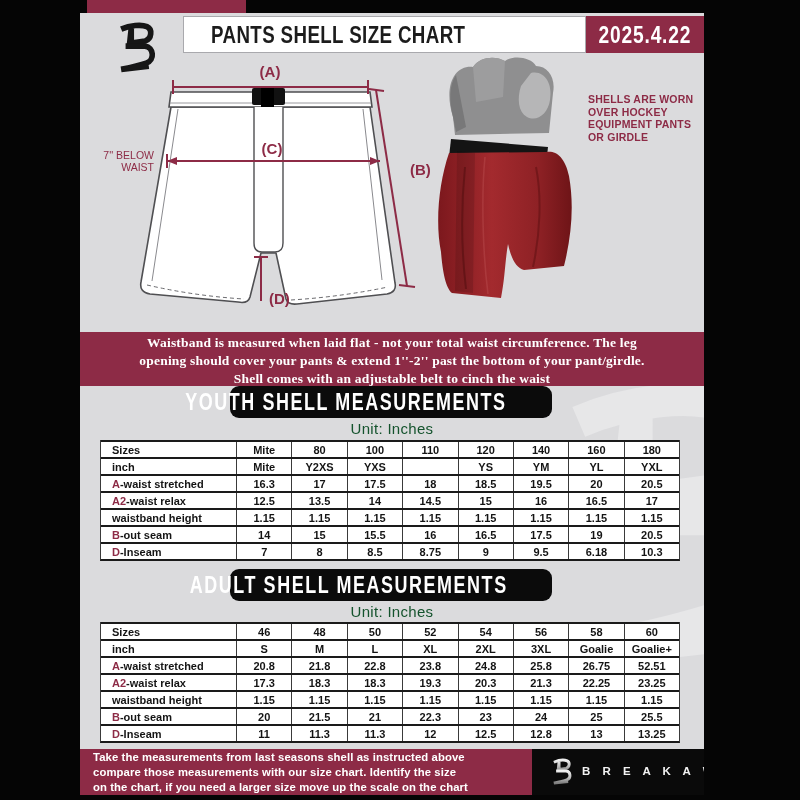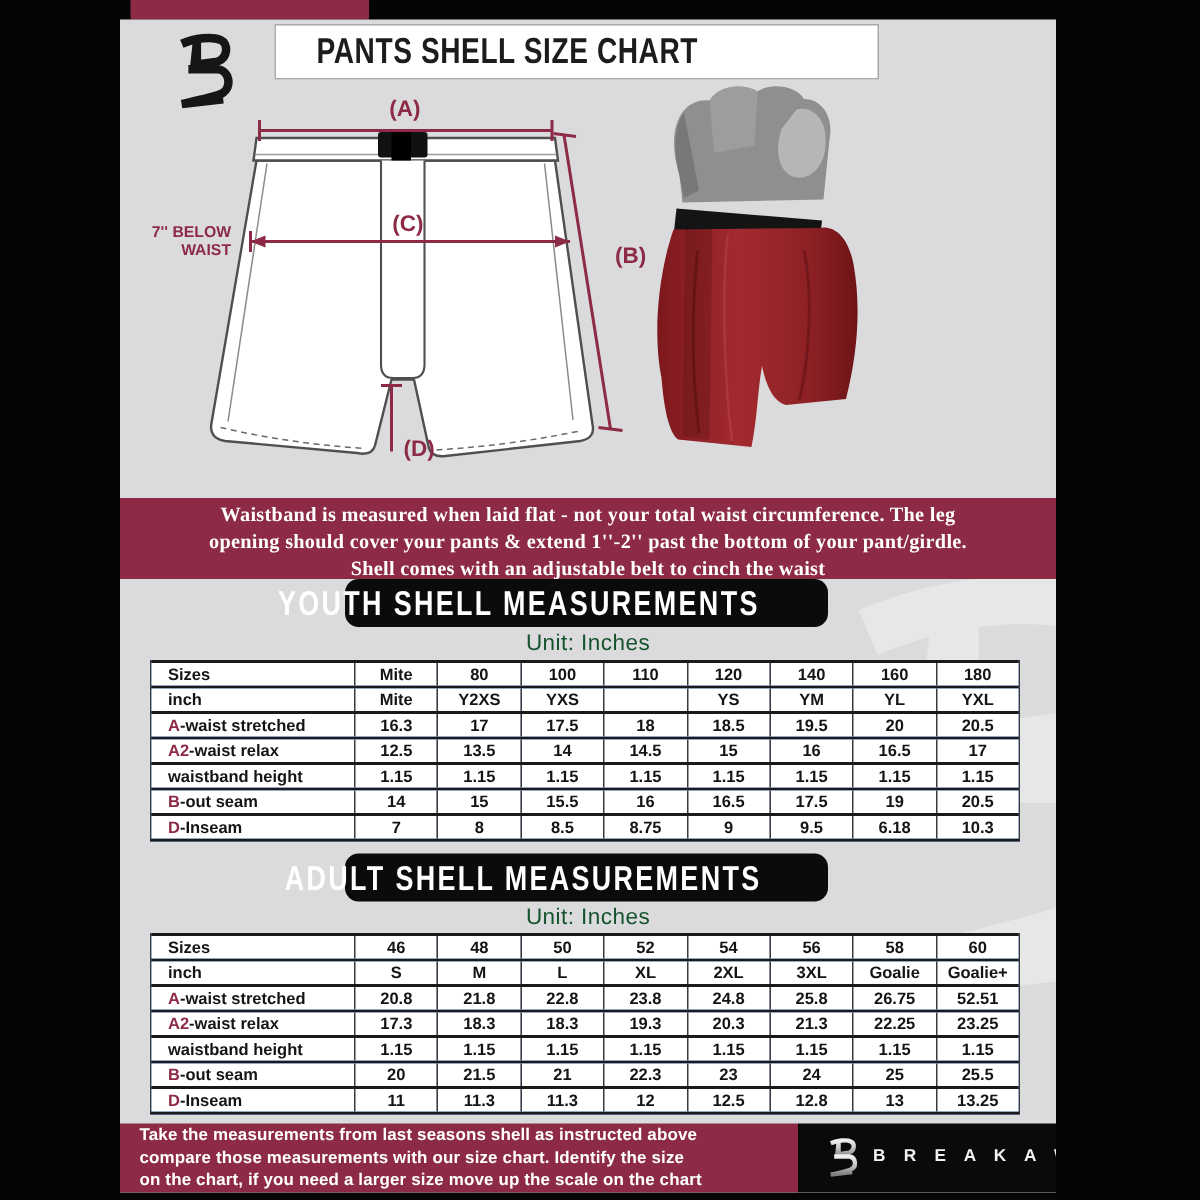--- a/index.html
+++ b/index.html
@@ -16,37 +16,37 @@
     display:flex;align-items:center;}
   #titlebar .t{font-size:24px;font-weight:600;color:#1c1c1c;letter-spacing:.5px;
     transform:scaleX(.78);transform-origin:left center;margin-left:27px;white-space:nowrap;}
   #datebox{left:506px;top:3px;width:118px;height:37px;background:#8d2b46;display:flex;align-items:center;justify-content:center;}
   #datebox .t{font-size:24px;font-weight:700;color:#fff;letter-spacing:1px;transform:scaleX(.8);white-space:nowrap;}
   .blogo{left:30px;top:8px;width:50px;height:54px;}
 
   
   #shorts{left:40px;top:41px;width:322px;height:272px;}
   #belowwaist{left:10px;top:136px;width:64px;text-align:right;color:#8d2b46;font-size:10.5px;
-    font-weight:700;line-height:12px;white-space:pre-line;}
+    font-weight:400;line-height:12px;white-space:pre-line;}
   #pantsphoto{left:355px;top:42px;width:172px;height:268px;}
   #sidenote{left:508px;top:80px;width:122px;color:#8d2b46;font-size:10.5px;font-weight:700;
     line-height:12.5px;letter-spacing:.2px;white-space:pre-line;}
 
   
   #notice{left:0;top:319px;width:624px;height:54px;background:#8d2b46;color:#fff;text-align:center;
     font-size:13.5px;font-weight:600;line-height:18px;white-space:pre-line;padding-top:2px;letter-spacing:.2px;font-family:Liberation Serif, serif;}
 
   
   .secbanner{left:150px;width:322px;height:32px;background:#0b0b0b;border-radius:9px;
     display:flex;align-items:center;justify-content:flex-end;}
   .secbanner .t{color:#fff;font-size:23px;font-weight:700;letter-spacing:2px;transform:scaleX(.78);white-space:nowrap;}
   .unit{left:0;width:624px;text-align:center;color:#14532d;font-size:15px;font-weight:400;letter-spacing:.3px;}
 
   
-  .mtable{left:20px;width:580px;background:#3b82f6;border-bottom:2px solid #1a1a1a;
+  .mtable{left:20px;width:580px;background:#b91c1c;border-bottom:2px solid #1a1a1a;
     border-left:1px solid #3a3a3a;border-right:1px solid #3a3a3a;}
   .trow{display:flex;height:17px;border-top:2px solid #1a1a1a;}
   .cell{font-size:11px;font-weight:700;color:#141414;display:flex;align-items:center;background:#fff;}
   .cell.lab{width:135px;padding-left:11px;}
   .cell.val{flex:1;justify-content:center;border-left:1px solid #3a3a3a;}
   .pfx{color:#8d2b46;}
 
   
   #watermark{left:430px;top:362px;width:380px;height:430px;opacity:.5;}
 
@@ -84,20 +84,23 @@
       </g>
     </svg>
 
     <svg class="abs blogo" viewBox="0 0 60 86">
       <g stroke="#161616">
           <use href="#bmark"></use>
         </g>
     </svg>
     <div id="titlebar" class="abs">
       <span class="t">PANTS SHELL SIZE CHART</span>
+    </div>
+    <div id="datebox" class="abs">
+      <span class="t">2025.4.22</span>
     </div>
 
     <svg id="shorts" class="abs" viewBox="0 0 322 272">
 
       <path d="M51,53 L21,228 Q19,238 30,240 L118,248 Q128,250 130,243 L141,199 L156,199 L166,245
                Q168,251 177,250 L267,240 Q277,238 275,229 L250,53 Z" fill="#ffffff" stroke="#4f4f52" stroke-width="1.6" stroke-linejoin="round"></path>
 
       <line x1="58" y1="55" x2="32" y2="227" stroke="#8a8a8e" stroke-width="1"></line>
       <line x1="243" y1="55" x2="262" y2="226" stroke="#8a8a8e" stroke-width="1"></line>
 
@@ -156,20 +159,24 @@
       <path d="M38,12 C44,2 60,0 70,6 L68,42 L41,47 Z" fill="#9d9d9e"></path>
       <path d="M18,62 C14,46 14,30 21,20 L31,72 L21,77 Z" fill="#787879"></path>
       <path d="M96,18 C109,15 118,28 115,45 C113,59 102,67 92,62 C83,57 82,43 86,31 Z" fill="#b6b6b7"></path>
       <path d="M16,84 L113,92 L111,110 L14,102 Z" fill="#141414"></path>
       <path d="M14,98 C4,127 0,167 6,197 C8,222 12,234 17,238 L66,243 C70,223 70,206 73,189 C76,203 81,213 89,215 L129,211 C137,179 139,149 134,121 C130,101 120,95 111,97 Z" fill="url(#redg)"></path>
       <path d="M30,112 C26,152 26,192 31,234" stroke="#5f1013" stroke-width="2" fill="none" opacity="0.55"></path>
       <path d="M101,112 C107,142 105,180 98,212" stroke="#5f1013" stroke-width="2" fill="none" opacity="0.55"></path>
       <path d="M50,102 C46,142 48,200 53,239" stroke="#b84a4c" stroke-width="1.6" fill="none" opacity="0.5"></path>
       <path d="M22,96 L40,98 L38,238 L20,236 Z" fill="#000000" opacity="0.12"></path>
     </svg>
+    <div id="sidenote" class="abs">SHELLS ARE WORN
+OVER HOCKEY
+EQUIPMENT PANTS
+OR GIRDLE</div>
 
     <div id="notice" class="abs">Waistband is measured when laid flat - not your total waist circumference. The leg
 opening should cover your pants &amp; extend 1''-2'' past the bottom of your pant/girdle.
 Shell comes with an adjustable belt to cinch the waist</div>
 
     <div class="abs secbanner" style="top:373px">
       <span class="t">YOUTH SHELL MEASUREMENTS</span>
     </div>
     <div class="abs unit" style="top:407px">Unit: Inches</div>
     <div class="abs mtable" style="top:427px">

